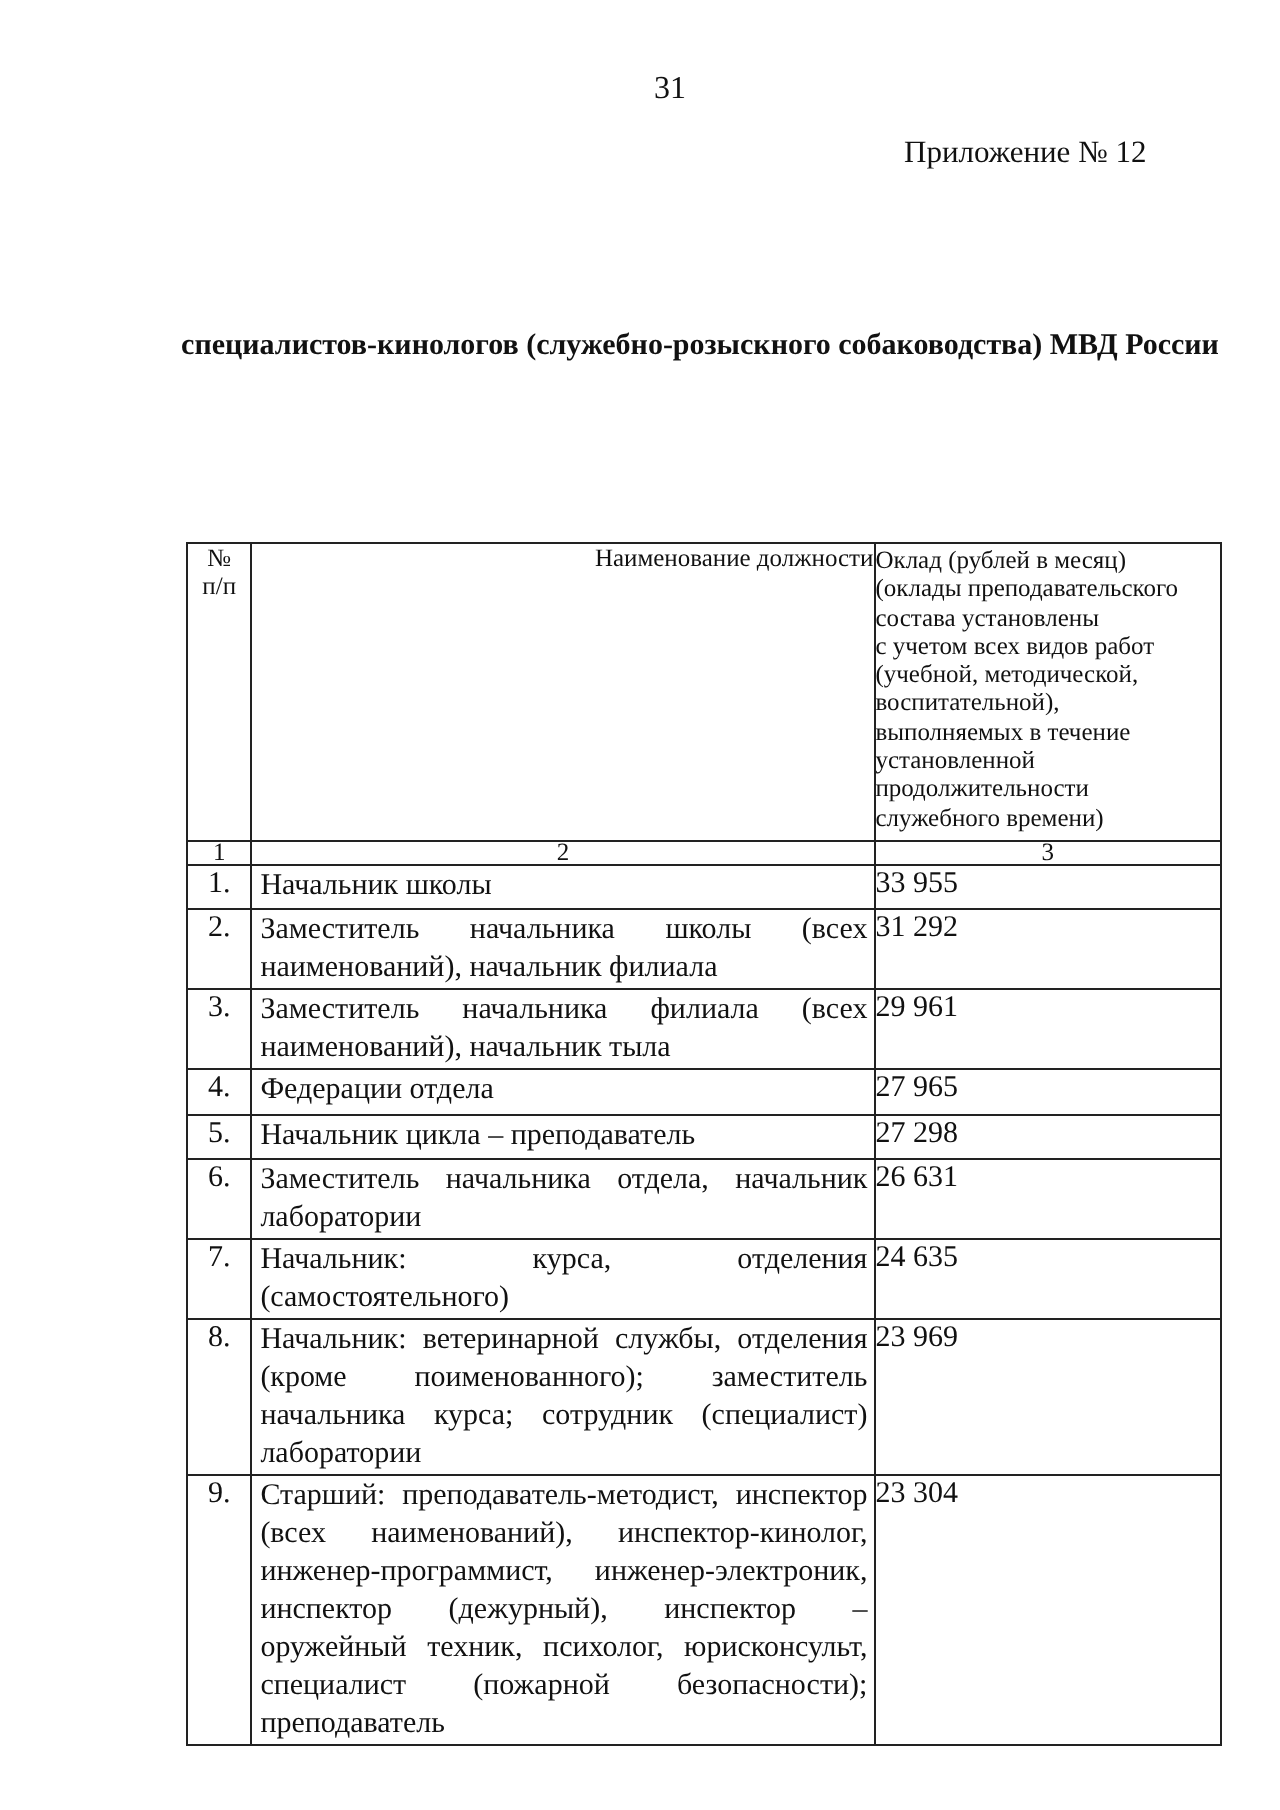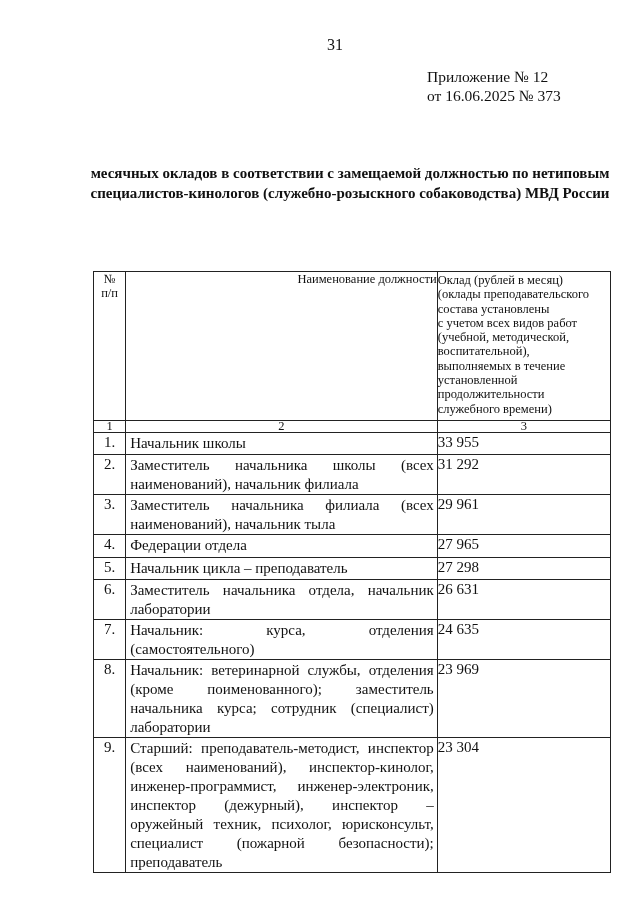--- a/index.html
+++ b/index.html
@@ -1,19 +1,19 @@
 <!DOCTYPE html>
 <html><head>
 <meta charset="utf-8">
 <style>
   html, body { margin: 0; padding: 0; background: #ffffff; }
   body { width: 640px; height: 905px; position: relative; overflow: hidden;
          font-family: "Liberation Serif", "DejaVu Serif", serif; color: #111; }
   .page-number { position: absolute; left: 327px; top: 36px; font-size: 16px; }
-  .appendix { position: absolute; left: 427px; top: 67px; font-size: 15.5px; line-height: 19px; }
+  .appendix { position: absolute; left: 452px; top: 67px; font-size: 15.5px; line-height: 19px; }
   .appendix div { white-space: nowrap; }
   .title-block { position: absolute; left: 80px; width: 540px; top: 164px; text-align: center;
                  font-weight: bold; }
   .title-main { font-size: 16px; line-height: 20px; letter-spacing: 0.5px; }
   .title-sub { font-size: 15px; line-height: 19.5px; white-space: nowrap; }
   table.salary { position: absolute; left: 93px; top: 271px; width: 518px;
                  border-collapse: collapse; font-size: 15px; }
   table.salary td { border: 1.3px solid #222; padding: 0; vertical-align: top; }
   .c1 { width: 32px; text-align: center; }
   .c2 { width: 311px; }
@@ -25,25 +25,23 @@
   .row .c2 { text-align: justify; padding: 1px 3px 0 4px; }
   .row .c3 { font-size: 15px; }
 </style>
 </head>
 <body>
 
 <div class="page-number">31</div>
 
 <div class="appendix">
   <div>Приложение № 12</div>
-  <div>от  16.06.2025 № 373</div>
 </div>
 
 <div class="title-block">
-  <div class="title-sub">месячных окладов в соответствии с замещаемой должностью по нетиповым</div>
   <div class="title-sub">специалистов-кинологов (служебно-розыскного собаководства) МВД России</div>
 </div>
 
 <table class="salary">
   <tbody>
       <tr class="hdr">
     <td class="c1">
       <div>№</div>
       <div>п/п</div>
     </td>

